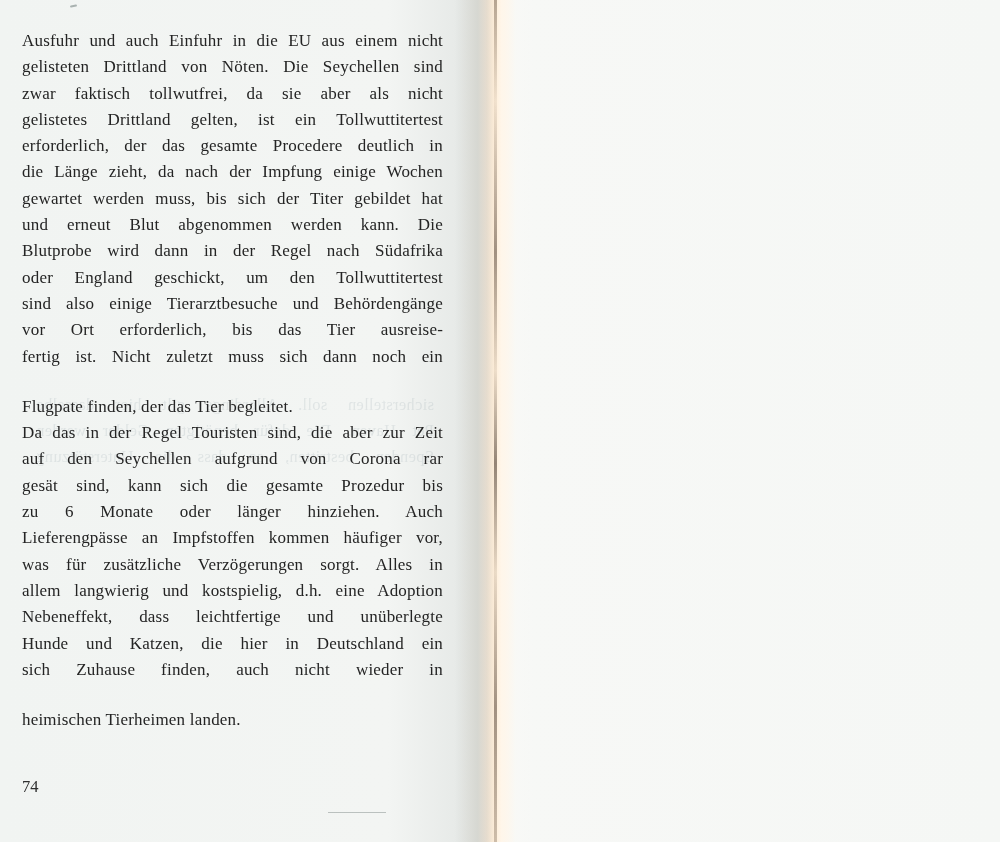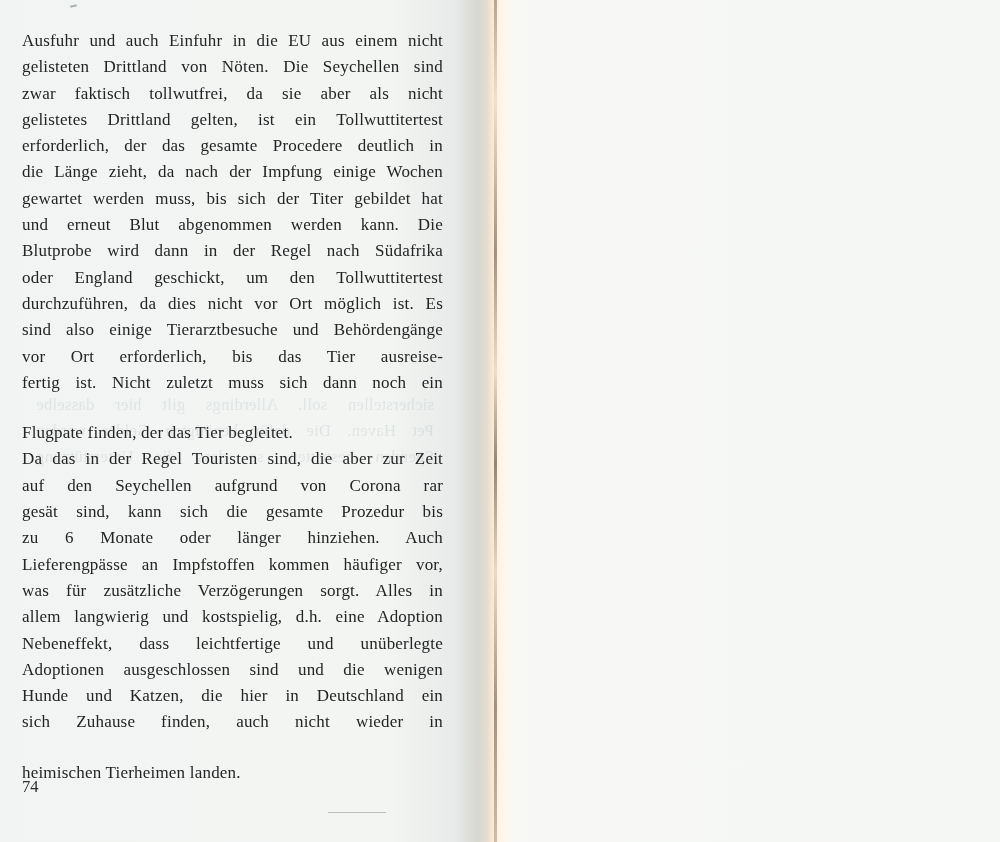--- a/index.html
+++ b/index.html
@@ -72,34 +72,32 @@
         <div class="line">Ausfuhr und auch Einfuhr in die EU aus einem nicht</div>
         <div class="line">gelisteten Drittland von Nöten. Die Seychellen sind</div>
         <div class="line">zwar faktisch tollwutfrei, da sie aber als nicht</div>
         <div class="line">gelistetes Drittland gelten, ist ein Tollwuttitertest</div>
         <div class="line">erforderlich, der das gesamte Procedere deutlich in</div>
         <div class="line">die Länge zieht, da nach der Impfung einige Wochen</div>
         <div class="line">gewartet werden muss, bis sich der Titer gebildet hat</div>
         <div class="line">und erneut Blut abgenommen werden kann. Die</div>
         <div class="line">Blutprobe wird dann in der Regel nach Südafrika</div>
         <div class="line">oder England geschickt, um den Tollwuttitertest</div>
-        <div class="line">durchzuführen, da dies nicht vor Ort möglich ist. Es</div>
         <div class="line">sind also einige Tierarztbesuche und Behördengänge</div>
         <div class="line">vor Ort erforderlich, bis das Tier ausreise-</div>
         <div class="line">fertig ist. Nicht zuletzt muss sich dann noch ein</div>
         <div class="line endpara">Flugpate finden, der das Tier begleitet.</div>
         <div class="line">Da das in der Regel Touristen sind, die aber zur Zeit</div>
         <div class="line">auf den Seychellen aufgrund von Corona rar</div>
         <div class="line">gesät sind, kann sich die gesamte Prozedur bis</div>
         <div class="line">zu 6 Monate oder länger hinziehen. Auch</div>
         <div class="line">Lieferengpässe an Impfstoffen kommen häufiger vor,</div>
         <div class="line">was für zusätzliche Verzögerungen sorgt. Alles in</div>
         <div class="line">allem langwierig und kostspielig, d.h. eine Adoption</div>
         <div class="line">Nebeneffekt, dass leichtfertige und unüberlegte</div>
-        <div class="line">Adoptionen ausgeschlossen sind und die wenigen</div>
         <div class="line">Hunde und Katzen, die hier in Deutschland ein</div>
         <div class="line">sich Zuhause finden, auch nicht wieder in</div>
         <div class="line endpara">heimischen Tierheimen landen.</div>
       </div>
 
     <div class="pagenum n74">74</div>
     <div class="mark-scratch"></div>
   </div>
 
   <div class="gutter"></div>

